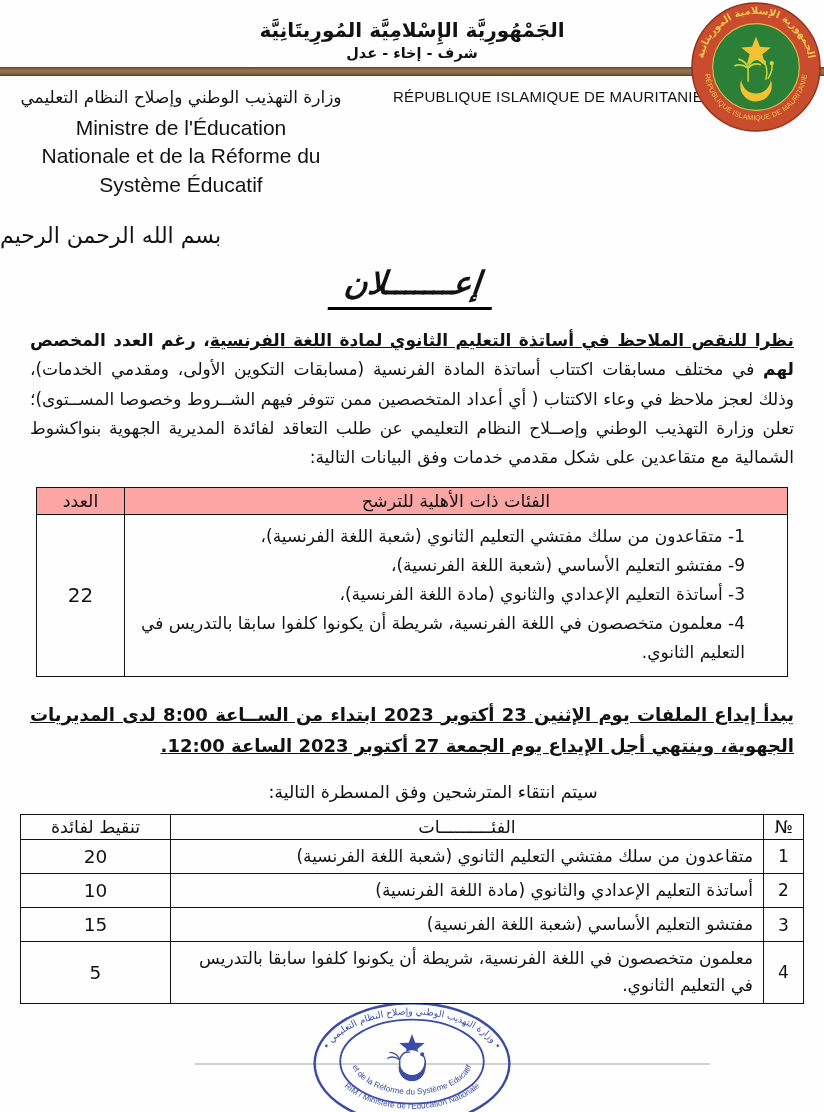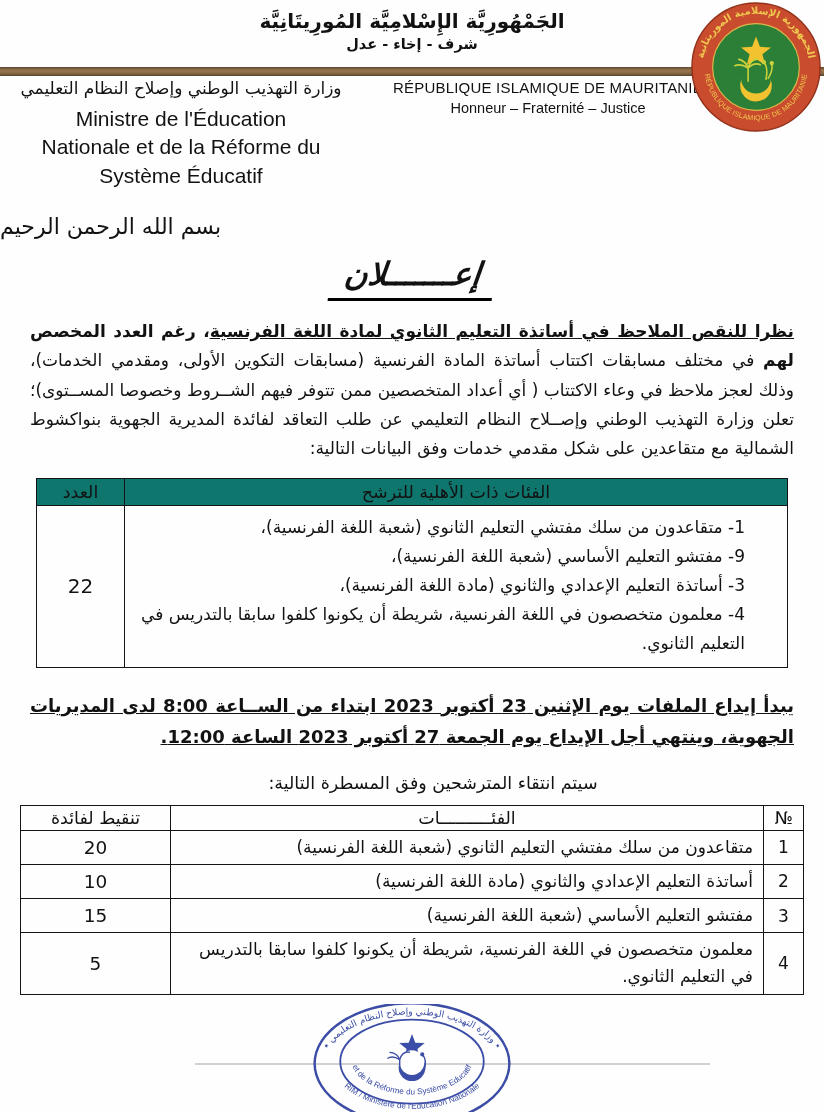--- a/index.html
+++ b/index.html
@@ -3,21 +3,21 @@
 <meta charset="utf-8">
 <style>
   * { margin:0; padding:0; box-sizing:border-box; }
   body { background:#ffffff; }
   .page {
     position:relative; width:824px; height:1112px; overflow:hidden;
     background:#fefefe; color:#121212;
     font-family:"DejaVu Sans", sans-serif;
   }
   
-  .hdr-center { text-align:center; padding-top:9px; }
+  .hdr-center { text-align:center; padding-top:18px; }
   .republic-ar { font-size:20px; font-weight:bold; letter-spacing:0.5px; }
   .motto-ar { font-size:14.5px; font-weight:bold; margin-top:3px; }
   .brown-bar {
     position:absolute; top:67px; left:0; width:824px; height:9px;
     background:linear-gradient(#5d452e, #97754d 35%, #8a6845 70%, #53412c);
   }
   .seal { position:absolute; top:1px; right:1px; width:134px; height:134px; z-index:2; }
   .hdr-row { display:flex; margin-top:26px; }
   .ministry-block { margin-left:16px; width:330px; text-align:center; }
   .ministry-ar { font-size:17px; margin-bottom:7px; }
@@ -35,21 +35,21 @@
     display:inline-block; font-size:32px; font-weight:bold; font-style:italic;
     border-bottom:3px solid #000; padding:0 14px 5px; transform:skewX(-6deg);
   }
   .intro { direction:rtl; text-align:justify; margin:16px 30px 0; font-size:17px; line-height:1.72; }
   .lead-u { font-weight:bold; text-decoration:underline; }
   .lead-b { font-weight:bold; }
   
   table { border-collapse:collapse; }
   .t1 { margin:15px auto 0; width:752px; direction:rtl; font-size:17px; }
   .t1 th, .t1 td { border:1.6px solid #141414; }
-  .t1 th { background:#0f766e; font-weight:normal; font-size:17.5px; padding:3px 8px; }
+  .t1 th { background:#fca5a5; font-weight:normal; font-size:17.5px; padding:3px 8px; }
   .t1 .count-col { width:88px; }
   .t1 .cats-cell { padding:7px 42px 9px 14px; line-height:1.7; }
   .t1 .count-cell { text-align:center; vertical-align:middle; font-size:20px; }
   .deadline { direction:rtl; margin:22px 30px 0; font-size:18px; font-weight:bold;
               line-height:1.75; text-align:justify; }
   .deadline .u { text-decoration:underline;margin-top:20px; }
   .selection { direction:rtl; text-align:center; margin-top:20px; font-size:17.5px;padding-left:42px; }
   .t2 { margin:12px auto 0; width:784px; direction:rtl; font-size:17px; }
   .t2 th, .t2 td { border:1.6px solid #141414; padding:2px 8px; }
   .t2 th { font-weight:normal; font-size:17.5px; }
@@ -102,21 +102,20 @@
 
   <div class="brown-bar"></div>
 
   <div class="hdr-row">
     <div class="ministry-block">
       <div class="ministry-ar">وزارة التهذيب الوطني وإصلاح النظام التعليمي</div>
       <div class="ministry-fr">Ministre de l'Éducation Nationale et de la Réforme du Système Éducatif</div>
     </div>
     <div class="republic-block">
       <div class="republic-fr">RÉPUBLIQUE ISLAMIQUE DE MAURITANIE</div>
-      <div class="motto-fr">Honneur – Fraternité – Justice</div>
     </div>
   </div>
 
 
   <div class="bismillah">بسم الله الرحمن الرحيم</div>
   <div class="title-wrap">
     <span class="title">إعـــــــلان</span>
   </div>
 
   <p class="intro"><span class="lead-u">نظرا للنقص الملاحظ في أساتذة التعليم الثانوي لمادة اللغة الفرنسية</span><span class="lead-b">، رغم العدد المخصص لهم</span><span> في مختلف مسابقات اكتتاب أساتذة المادة الفرنسية (مسابقات التكوين الأولى، ومقدمي الخدمات)، وذلك لعجز ملاحظ في وعاء الاكتتاب ( أي أعداد المتخصصين ممن تتوفر فيهم الشــروط وخصوصا المســتوى)؛ تعلن وزارة التهذيب الوطني وإصــلاح النظام التعليمي عن طلب التعاقد لفائدة المديرية الجهوية بنواكشوط الشمالية مع متقاعدين على شكل مقدمي خدمات وفق البيانات التالية:</span></p>

